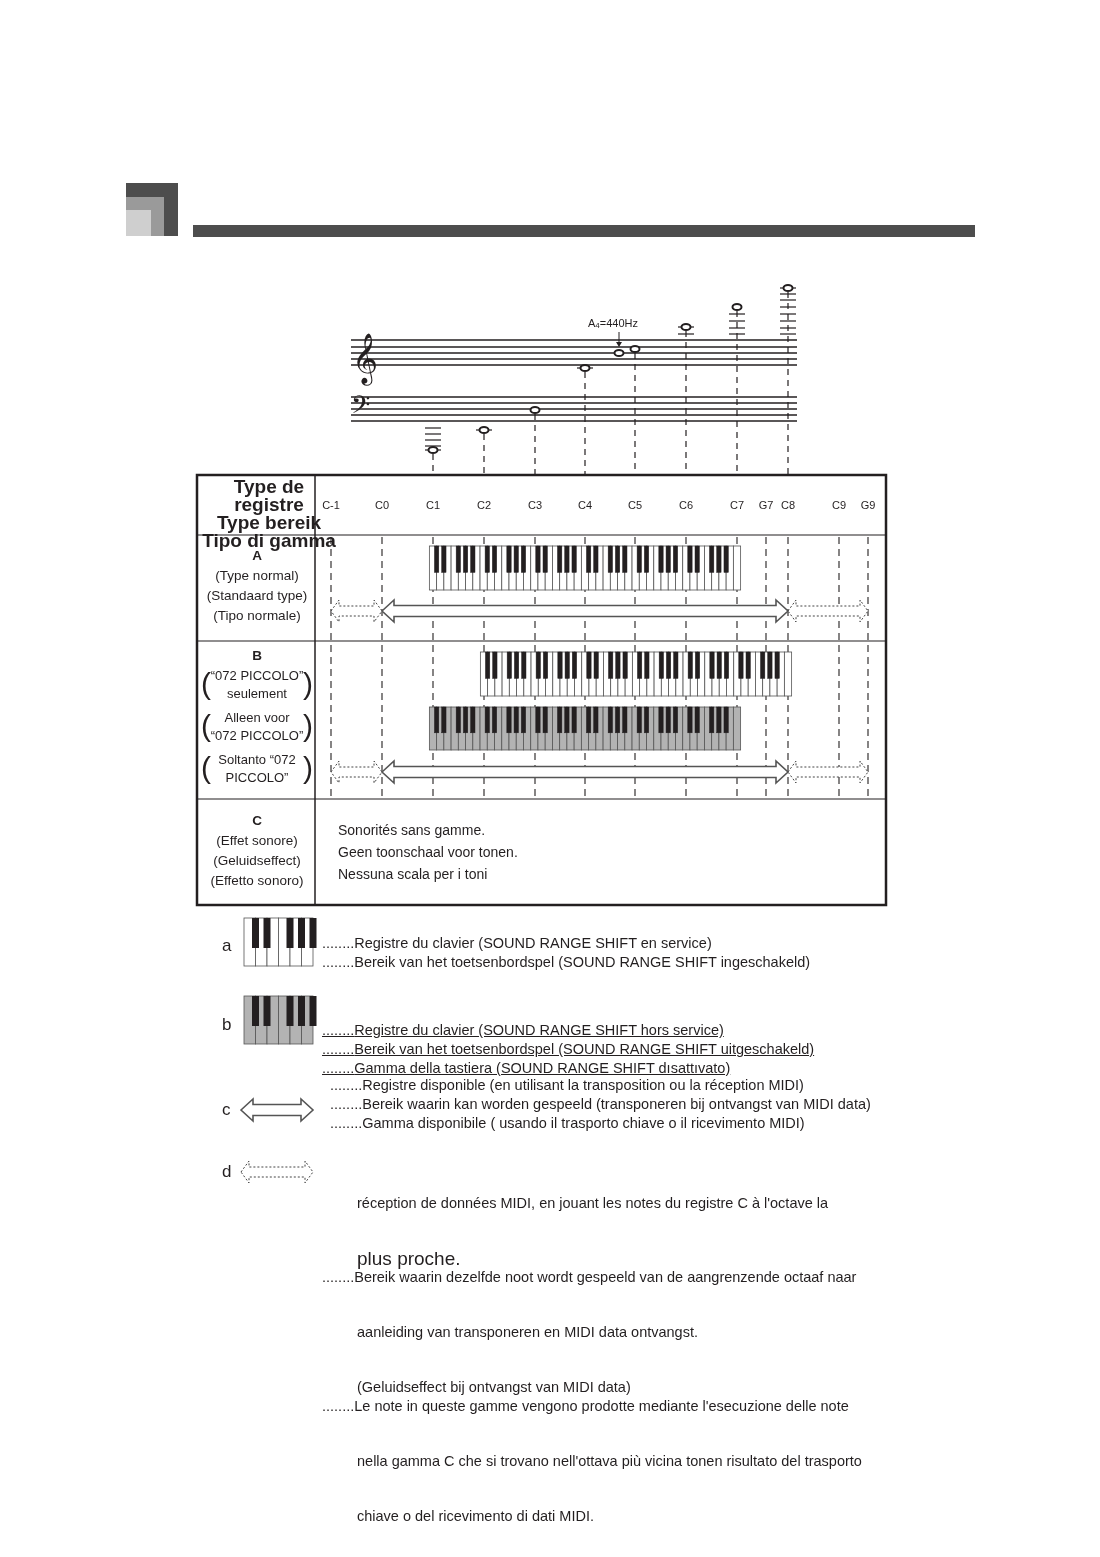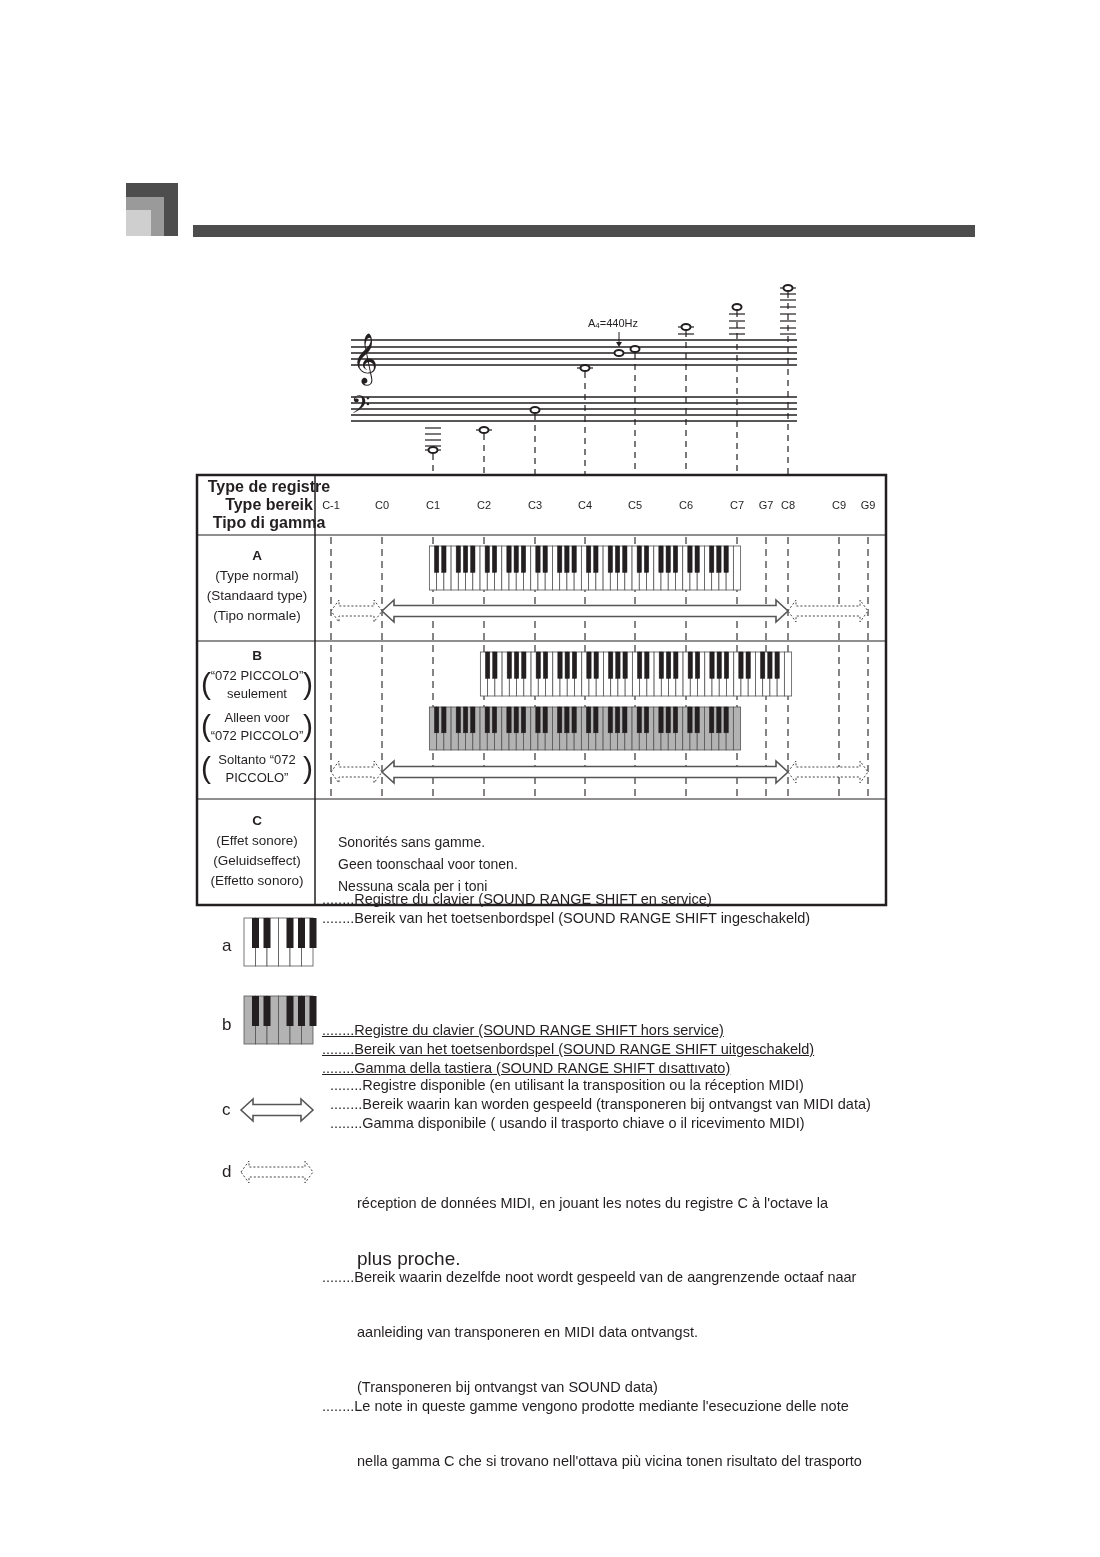--- a/index.html
+++ b/index.html
@@ -8,21 +8,21 @@
   .abs { position:absolute; }
   
   .corner-dark { left:126px; top:183px; width:52px; height:53px; background:#4d4d4d; }
   .corner-mid  { left:126px; top:197px; width:38px; height:39px; background:#9a9a9a; }
   .corner-light{ left:126px; top:210px; width:25px; height:26px; background:#cfcfcf; }
   .header-bar  { left:193px; top:225px; width:782px; height:12px; background:#4d4d4d; }
 
   svg text { font-family:"Liberation Sans", sans-serif; fill:#231f20; }
 
   .table-text { position:absolute; text-align:center; font-size:13.5px; line-height:20px; color:#231f20; }
-  .c-text { position:absolute; left:338px; font-size:14px; line-height:22px;margin-top:12px; }
+  .c-text { position:absolute; left:338px; font-size:14px; line-height:22px; }
 
   .legend-letter { position:absolute; font-size:17px; color:#231f20; }
   .legend-lines { position:absolute; left:322px; font-size:14.5px; line-height:19px; color:#231f20; white-space:nowrap; }
   .legend-lines .indent { padding-left:35px; display:block;margin-top:36px; }
   .dots { letter-spacing:0px; }
 </style>
 </head>
 <body>
 
 <div class="abs corner-dark"></div>
@@ -352,21 +352,21 @@
       <polygon points="331,611 339,600 339,606 374,606 374,600 382,611 374,622 374,616 339,616 339,622" fill="#ffffff" stroke="#444" stroke-width="1" stroke-dasharray="2,2"></polygon>
       <polygon points="382,611 394,600 394,605.5 776,605.5 776,600 788,611 776,622 776,616.5 394,616.5 394,622" fill="#ffffff" stroke="#555" stroke-width="1.6"></polygon>
       <polygon points="788,611 796,600 796,606 860,606 860,600 868,611 860,622 860,616 796,616 796,622" fill="#ffffff" stroke="#444" stroke-width="1" stroke-dasharray="2,2"></polygon>
       <polygon points="331,772 339,761 339,767 374,767 374,761 382,772 374,783 374,777 339,777 339,783" fill="#ffffff" stroke="#444" stroke-width="1" stroke-dasharray="2,2"></polygon>
       <polygon points="382,772 394,761 394,766.5 776,766.5 776,761 788,772 776,783 776,777.5 394,777.5 394,783" fill="#ffffff" stroke="#555" stroke-width="1.6"></polygon>
       <polygon points="788,772 796,761 796,767 860,767 860,761 868,772 860,783 860,777 796,777 796,783" fill="#ffffff" stroke="#444" stroke-width="1" stroke-dasharray="2,2"></polygon>
     </g>
   <text x="588" y="327" font-size="11"><tspan>A</tspan><tspan font-size="8" dy="1">4</tspan><tspan dy="-1">=440Hz</tspan></text>
 </svg>
 
-<div class="table-text" style="left:199px; top:478px; width:140px; line-height:18px; font-weight:bold; font-size:16px;">
+<div class="table-text" style="left:199px; top:478px; width:140px; line-height:18px; font-weight:bold; font-size:19px;">
   <div>Type de registre</div>
   <div>Type bereik</div>
   <div>Tipo di gamma</div>
 </div>
 
 <div id="col-labels"></div>
 
 <div class="table-text" style="left:199px; top:546px; width:116px;">
   <div style="font-weight:bold;">A</div>
   <div>(Type normal)</div>
@@ -438,21 +438,21 @@
     </g>
   <g id="legend-arrow-c">
       <polygon points="241,200 253,189 253,194.5 301,194.5 301,189 313,200 301,211 301,205.5 253,205.5 253,211" fill="#ffffff" stroke="#555" stroke-width="1.6"></polygon>
     </g>
   <g id="legend-arrow-d">
       <polygon points="241,262 249,251 249,257 305,257 305,251 313,262 305,273 305,267 249,267 249,273" fill="#ffffff" stroke="#444" stroke-width="1" stroke-dasharray="2,2"></polygon>
     </g>
 </svg>
 
 <div class="legend-letter" style="left:222px; top:936px;">a</div>
-<div class="legend-lines" style="top:890px;">
+<div class="legend-lines" style="top:934px;">
   <div><span class="dots">........</span><span>Registre du clavier (SOUND RANGE SHIFT en service)</span></div>
   <div><span class="dots">........</span><span>Bereik van het toetsenbordspel (SOUND RANGE SHIFT ingeschakeld)</span></div>
 </div>
 
 <div class="legend-letter" style="left:222px; top:1015px;">b</div>
 <div class="legend-lines" style="top:1021px;text-decoration:underline;">
   <div><span class="dots">........</span><span>Registre du clavier (SOUND RANGE SHIFT hors service)</span></div>
   <div><span class="dots">........</span><span>Bereik van het toetsenbordspel (SOUND RANGE SHIFT uitgeschakeld)</span></div>
   <div><span class="dots">........</span><span>Gamma della tastiera (SOUND RANGE SHIFT dısattıvato)</span></div>
 </div>
@@ -463,16 +463,17 @@
   <div><span class="dots">........</span><span>Bereik waarin kan worden gespeeld (transponeren bij ontvangst van MIDI data)</span></div>
   <div><span class="dots">........</span><span>Gamma disponibile ( usando il trasporto chiave o il ricevimento MIDI)</span></div>
 </div>
 
 <div class="legend-letter" style="left:222px; top:1162px;">d</div>
 <div class="legend-lines" style="top:1158px;">
   <span class="indent">réception de données MIDI, en jouant les notes du registre C à l'octave la</span>
   <span class="indent" style="font-size:19px;">plus proche.</span>
   <div><span class="dots">........</span><span>Bereik waarin dezelfde noot wordt gespeeld van de aangrenzende octaaf naar</span></div>
   <span class="indent">aanleiding van transponeren en MIDI data ontvangst.</span>
-  <span class="indent">(Transponeren bij ontvangst van SOUND data)</span>
+  <span class="indent">(Geluidseffect bij ontvangst van MIDI data)</span>
   <div><span class="dots">........</span><span>Le note in queste gamme vengono prodotte mediante l'esecuzione delle note</span></div>
   <span class="indent">nella gamma C che si trovano nell'ottava più vicina tonen risultato del trasporto</span>
+  <span class="indent">chiave o del ricevimento di dati MIDI.</span>
 </div>
 
 </body></html>

